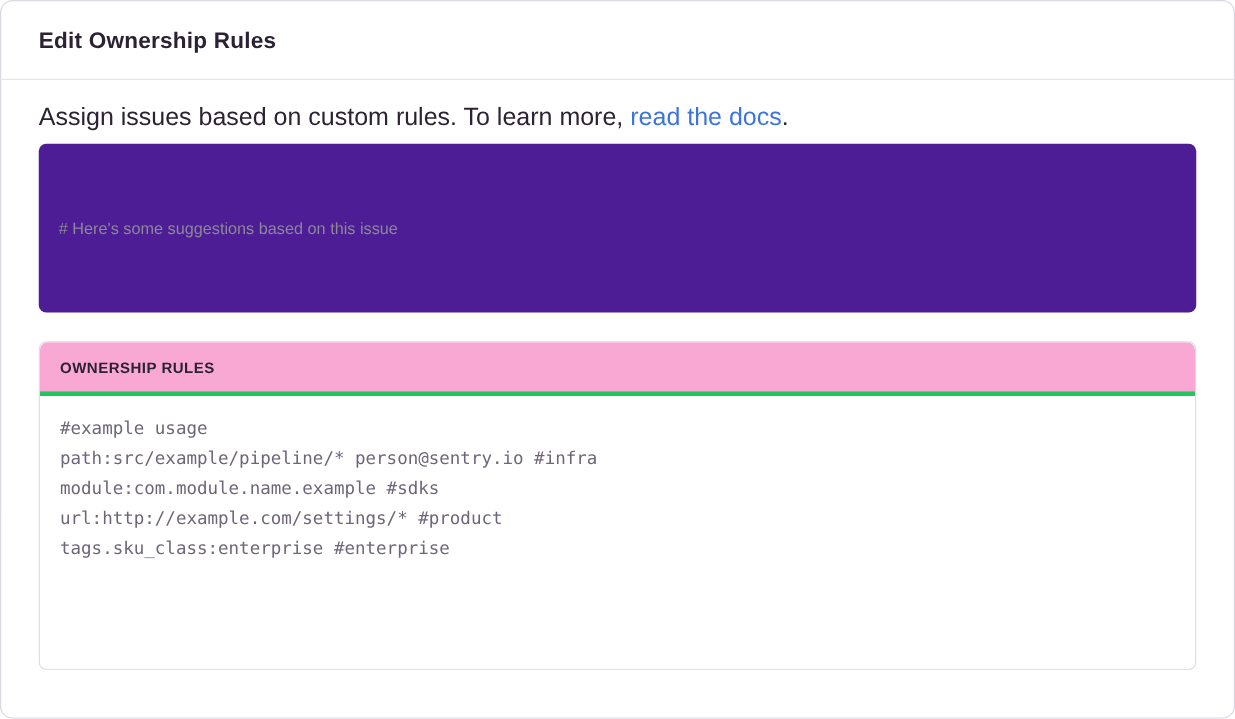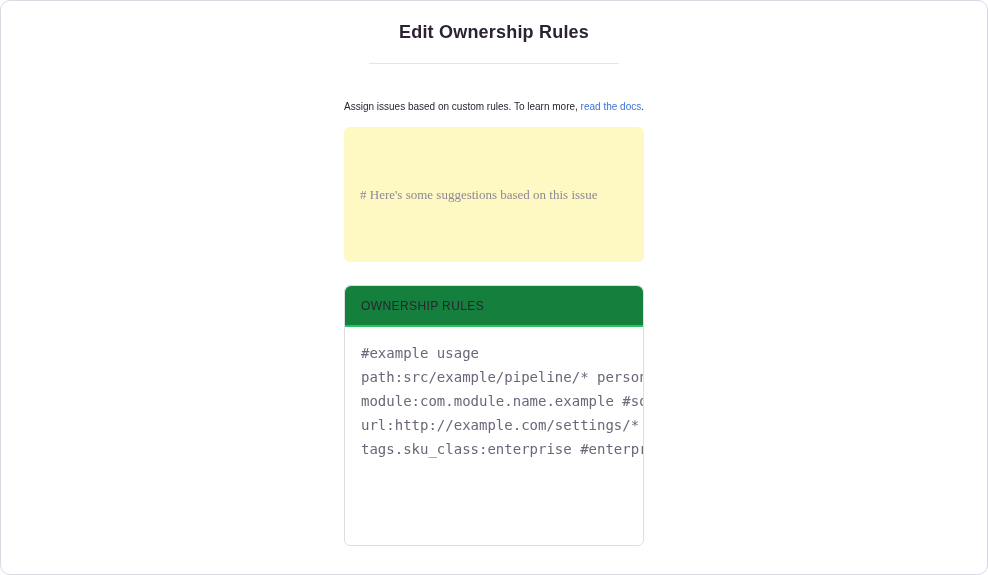--- a/index.html
+++ b/index.html
@@ -9,75 +9,73 @@
     font-family: "Liberation Sans", "DejaVu Sans", sans-serif;
   }
   .modal {
     width: 988px; height: 575px;
     background: #ffffff;
     border: 1px solid #dcd8e2;
     border-radius: 10px;
     overflow: hidden;
     display: flex;
     flex-direction: column;
-    align-items: center;
   }
   .modal-header {
     flex: 0 0 63px;
     display: flex;
     align-items: center;
     padding: 0 30px;
     border-bottom: 1px solid #e7e4eb;
   }
   .modal-title {
     font-size: 18px;
     font-weight: 700;
     color: #2b2233;
     letter-spacing: 0.2px;
   }
   .modal-body {
     flex: 1 1 auto;
     padding: 22px 30px 30px 30px;
   }
   .description {
-    font-size: 10px;
+    font-size: 20px;
     color: #2b2233;
     margin-bottom: 12px;
     line-height: 17px;
-    margin-top: 12px;
   }
   .description a {
     color: #3d74db;
     text-decoration: none;
     cursor: pointer;
   }
   .code-block {
-    background: #fef9c3;
+    background: #4c1d95;
     border-radius: 6px;
     padding: 15px 16px;
-    font-family: Liberation Serif, serif;
+    font-family: Liberation Sans, sans-serif;
     font-size: 13px;
     line-height: 21px;
     color: #8d8798;
     margin-bottom: 23px;
     white-space: pre;
     overflow: hidden;
   }
   .panel {
     border: 1px solid #e0dce5;
     border-radius: 6px;
     background: #ffffff;
   }
   .panel-header {
-    background: #15803d;
-    border-bottom: 2px solid #22c55e;
+    background: #f9a8d4;
+    border-bottom: 4px solid #22c55e;
     border-radius: 6px 6px 0 0;
     padding: 13px 16px 12px 16px;
     font-size: 12px;
-    font-weight: 400;
+    font-weight: 700;
     letter-spacing: 0.4px;
     color: #2b2233;
     text-transform: uppercase;
   }
   .rules-textarea {
     display: block;
     width: 100%;
     height: 218px;
     border: none;
     outline: none;

